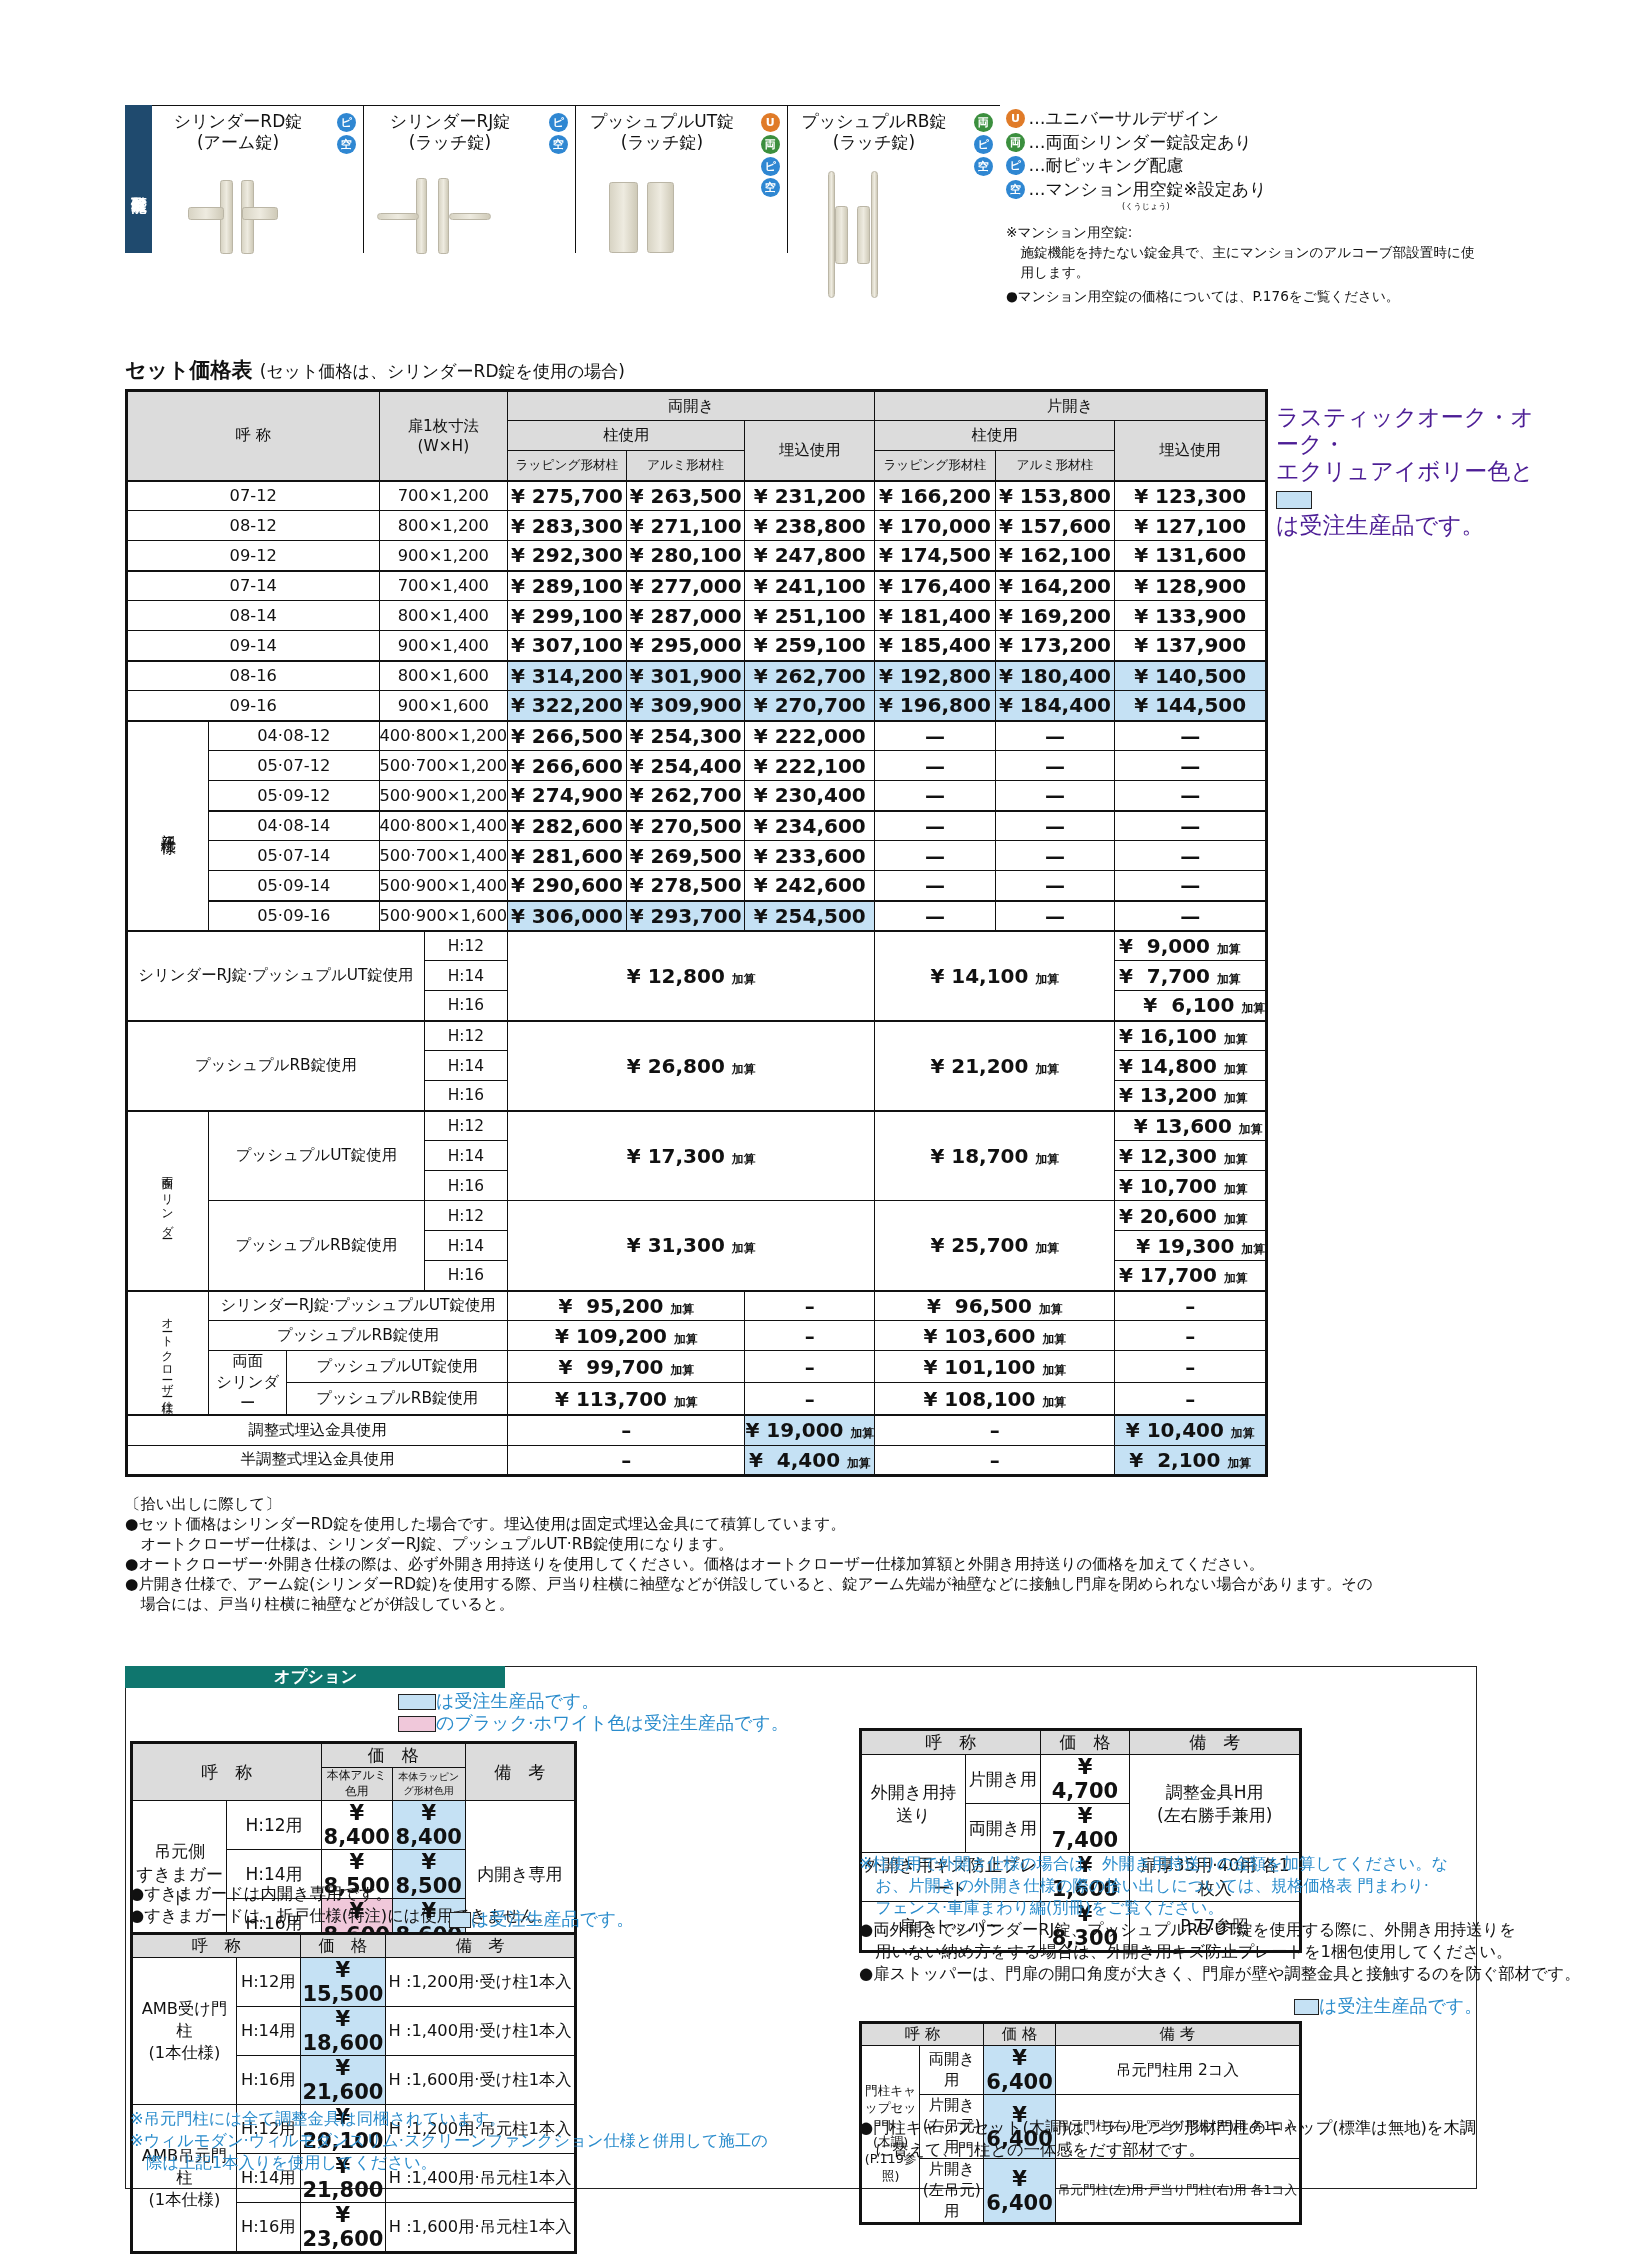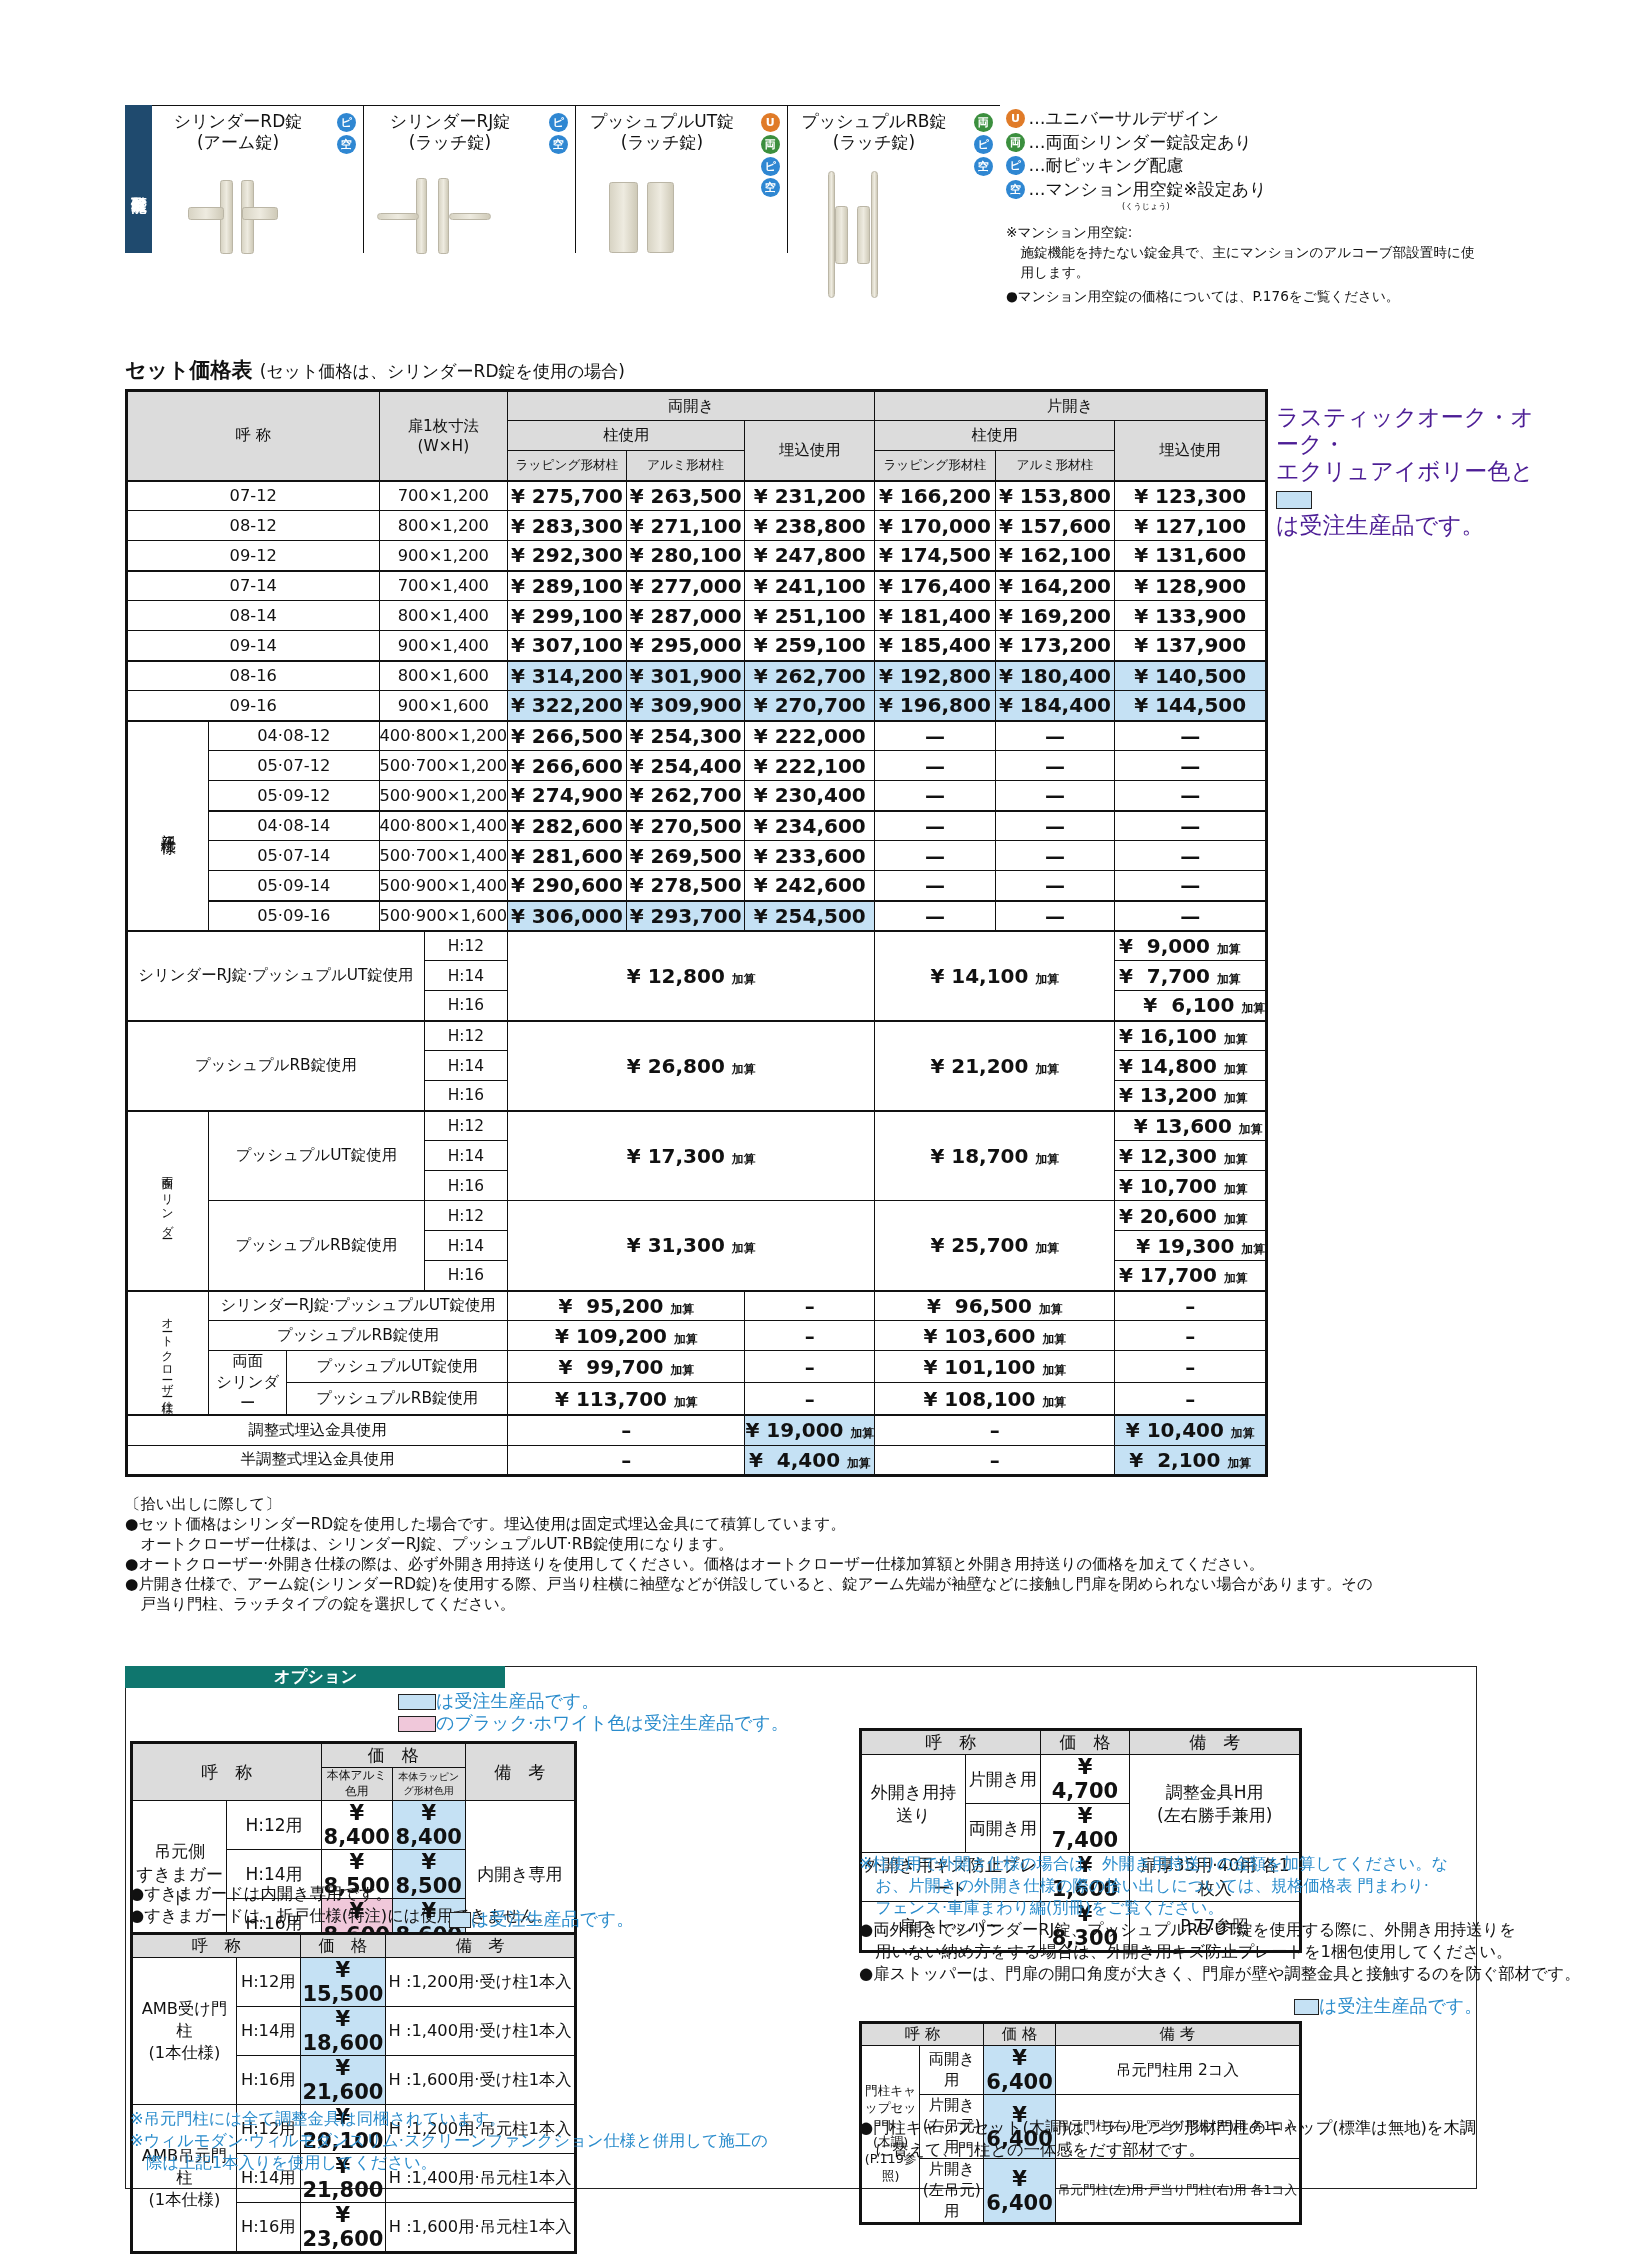--- a/index.html
+++ b/index.html
@@ -433,21 +433,21 @@
     </tbody>
 </table>
 
 <div class="abs notes">
   <div>〔拾い出しに際して〕</div>
   <div id="notes-lines">
       <div>●セット価格はシリンダーRD錠を使用した場合です。埋込使用は固定式埋込金具にて積算しています。</div>
       <div>　オートクローザー仕様は、シリンダーRJ錠、プッシュプルUT·RB錠使用になります。</div>
       <div>●オートクローザー·外開き仕様の際は、必ず外開き用持送りを使用してください。価格はオートクローザー仕様加算額と外開き用持送りの価格を加えてください。</div>
       <div>●片開き仕様で、アーム錠(シリンダーRD錠)を使用する際、戸当り柱横に袖壁などが併設していると、錠アーム先端が袖壁などに接触し門扉を閉められない場合があります。その</div>
-      <div>　戸当り門柱、ラッチタイプの錠を選択してください。</div>
+      <div>　場合には、戸当り柱横に袖壁などが併設していると。</div>
     </div>
 </div>
 
 <div class="abs opt"></div>
 <div class="abs opthdr">オプション</div>
 
 <div class="abs blue" style="left:398px;top:1690px;font-size:18px;line-height:22px">
   <div><span class="sw" style="width:38px;height:16.3px"></span><span>は受注生産品です。</span></div>
   <div><span class="sw pk" style="width:38px;height:16.3px"></span><span>のブラック·ホワイト色は受注生産品です。</span></div>
 </div>

